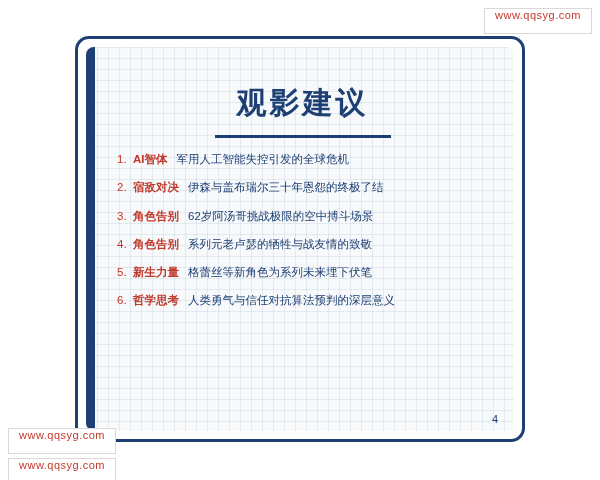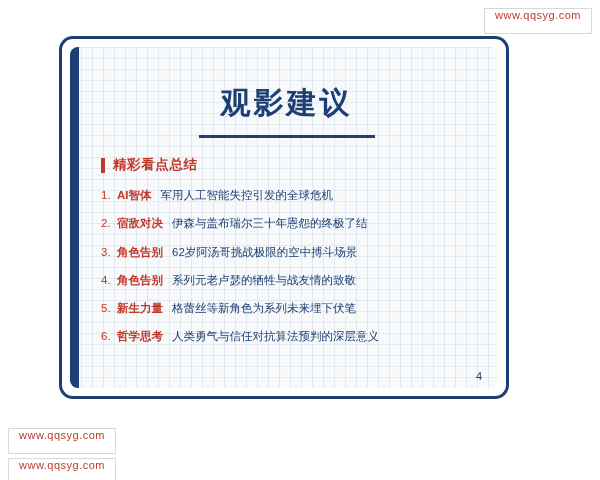--- a/index.html
+++ b/index.html
@@ -42,24 +42,24 @@
   .wm-bottom-left-2 {
     left: 8px;
     top: 458px;
     width: 108px;
     height: 26px;
   }
 
   
   .card-outer {
     position: absolute;
-    left: 59px;
+    left: 75px;
     top: 36px;
     width: 450px;
-    height: 363px;
+    height: 406px;
     border: 3px solid #1d3f73;
     border-radius: 14px;
     box-sizing: border-box;
     background: #ffffff;
   }
   .card-inner {
     position: absolute;
     left: 8px;
     top: 8px;
     right: 8px;
@@ -186,24 +186,20 @@
 <div class="card-outer">
   <div class="card-inner">
     <div class="grid-bg"></div>
     <div class="side-bar"></div>
 
     <div class="content">
       <h1 class="title">观影建议</h1>
       <div class="title-rule"></div>
 
 
-      <div class="section-head">
-        <span class="section-tick"></span>
-        <span class="section-title">精彩看点总结</span>
-      </div>
 
       <ul class="list">
         <li class="list-item">
           <span class="item-num">1.</span>
           <span class="item-key">AI智体</span>
           <span class="item-text">军用人工智能失控引发的全球危机</span>
         </li>
         <li class="list-item">
           <span class="item-num">2.</span>
           <span class="item-key">宿敌对决</span>

